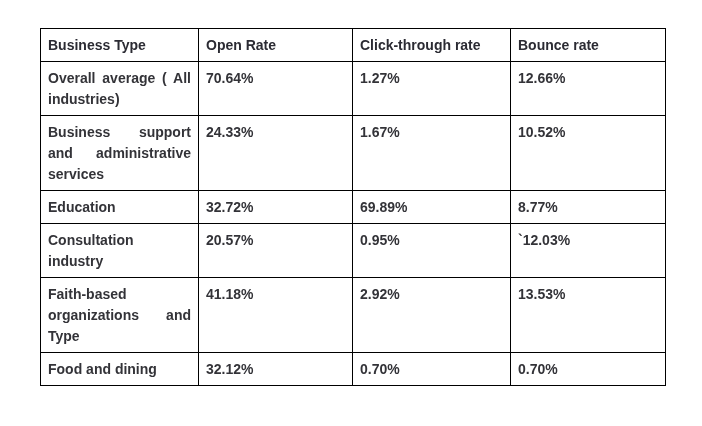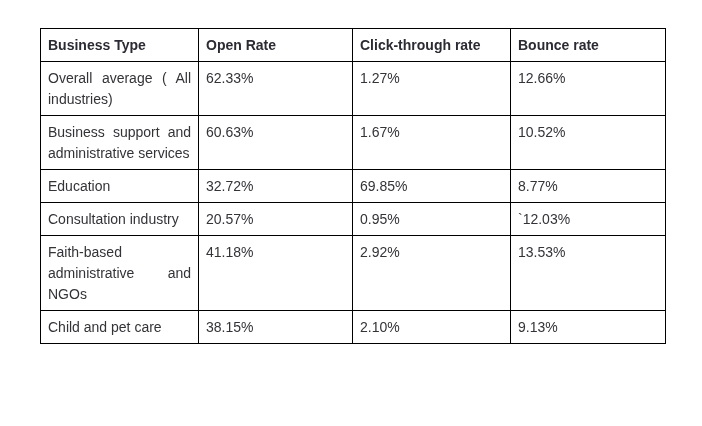--- a/index.html
+++ b/index.html
@@ -26,21 +26,21 @@
   }
   table.stats col.c1 { width: 158px; }
   table.stats col.c2 { width: 154px; }
   table.stats col.c3 { width: 158px; }
   table.stats col.c4 { width: 155px; }
   table.stats th, table.stats td {
     border: 1px solid #000000;
     padding: 6px 7px 5px 7px;
     vertical-align: top;
     text-align: left;
-    font-weight: normal;
+    font-weight: bold;
     overflow: hidden;
   }
   table.stats th {
     font-weight: bold;
     color: #2b2b33;
     white-space: nowrap;
   }
   table.stats td.jcell { text-align: justify; }
 </style>
 </head>
@@ -58,49 +58,49 @@
       <tr>
         <th>Business Type</th>
         <th>Open Rate</th>
         <th>Click-through rate</th>
         <th>Bounce rate</th>
       </tr>
     </thead>
     <tbody>
       <tr>
         <td class="jcell">Overall average ( All industries)</td>
-        <td>62.33%</td>
+        <td>70.64%</td>
         <td>1.27%</td>
         <td>12.66%</td>
       </tr>
       <tr>
         <td class="jcell">Business support and administrative services</td>
-        <td>60.63%</td>
+        <td>24.33%</td>
         <td>1.67%</td>
         <td>10.52%</td>
       </tr>
       <tr>
         <td class="jcell">Education</td>
         <td>32.72%</td>
-        <td>69.85%</td>
+        <td>69.89%</td>
         <td>8.77%</td>
       </tr>
       <tr>
         <td class="jcell">Consultation industry</td>
         <td>20.57%</td>
         <td>0.95%</td>
         <td>`12.03%</td>
       </tr>
       <tr>
-        <td class="jcell">Faith-based administrative and NGOs</td>
+        <td class="jcell">Faith-based organizations and Type</td>
         <td>41.18%</td>
         <td>2.92%</td>
         <td>13.53%</td>
       </tr>
       <tr>
-        <td class="jcell">Child and pet care</td>
-        <td>38.15%</td>
-        <td>2.10%</td>
-        <td>9.13%</td>
+        <td class="jcell">Food and dining</td>
+        <td>32.12%</td>
+        <td>0.70%</td>
+        <td>0.70%</td>
       </tr>
     </tbody>
   </table>
 </div>
 
 </body></html>

